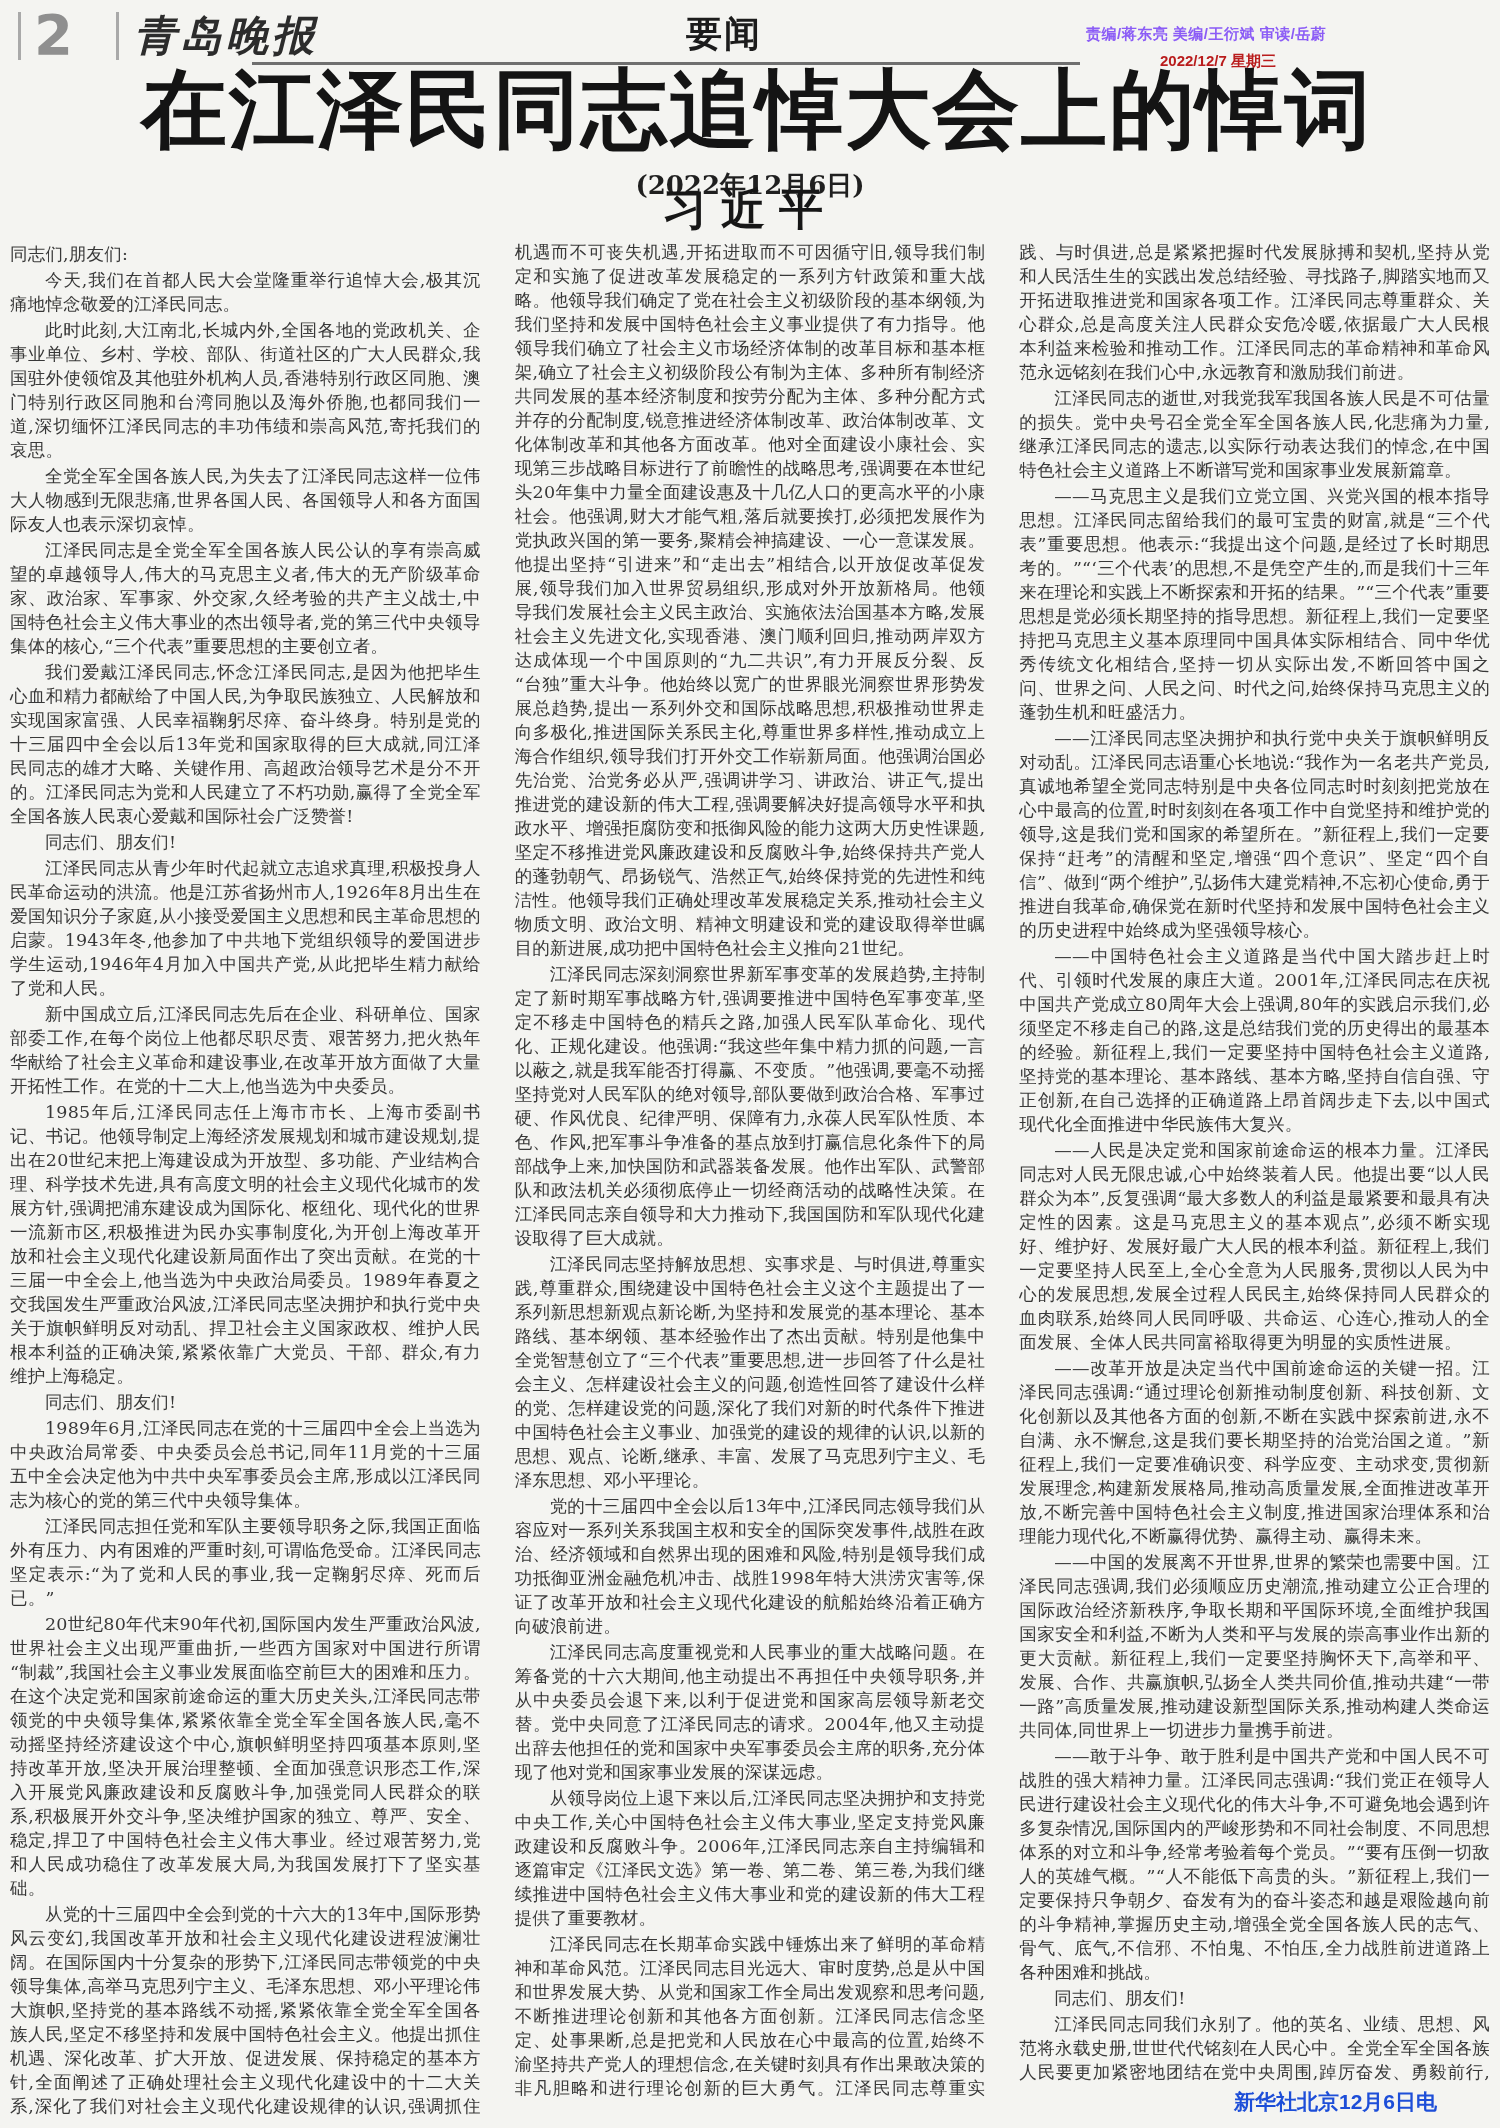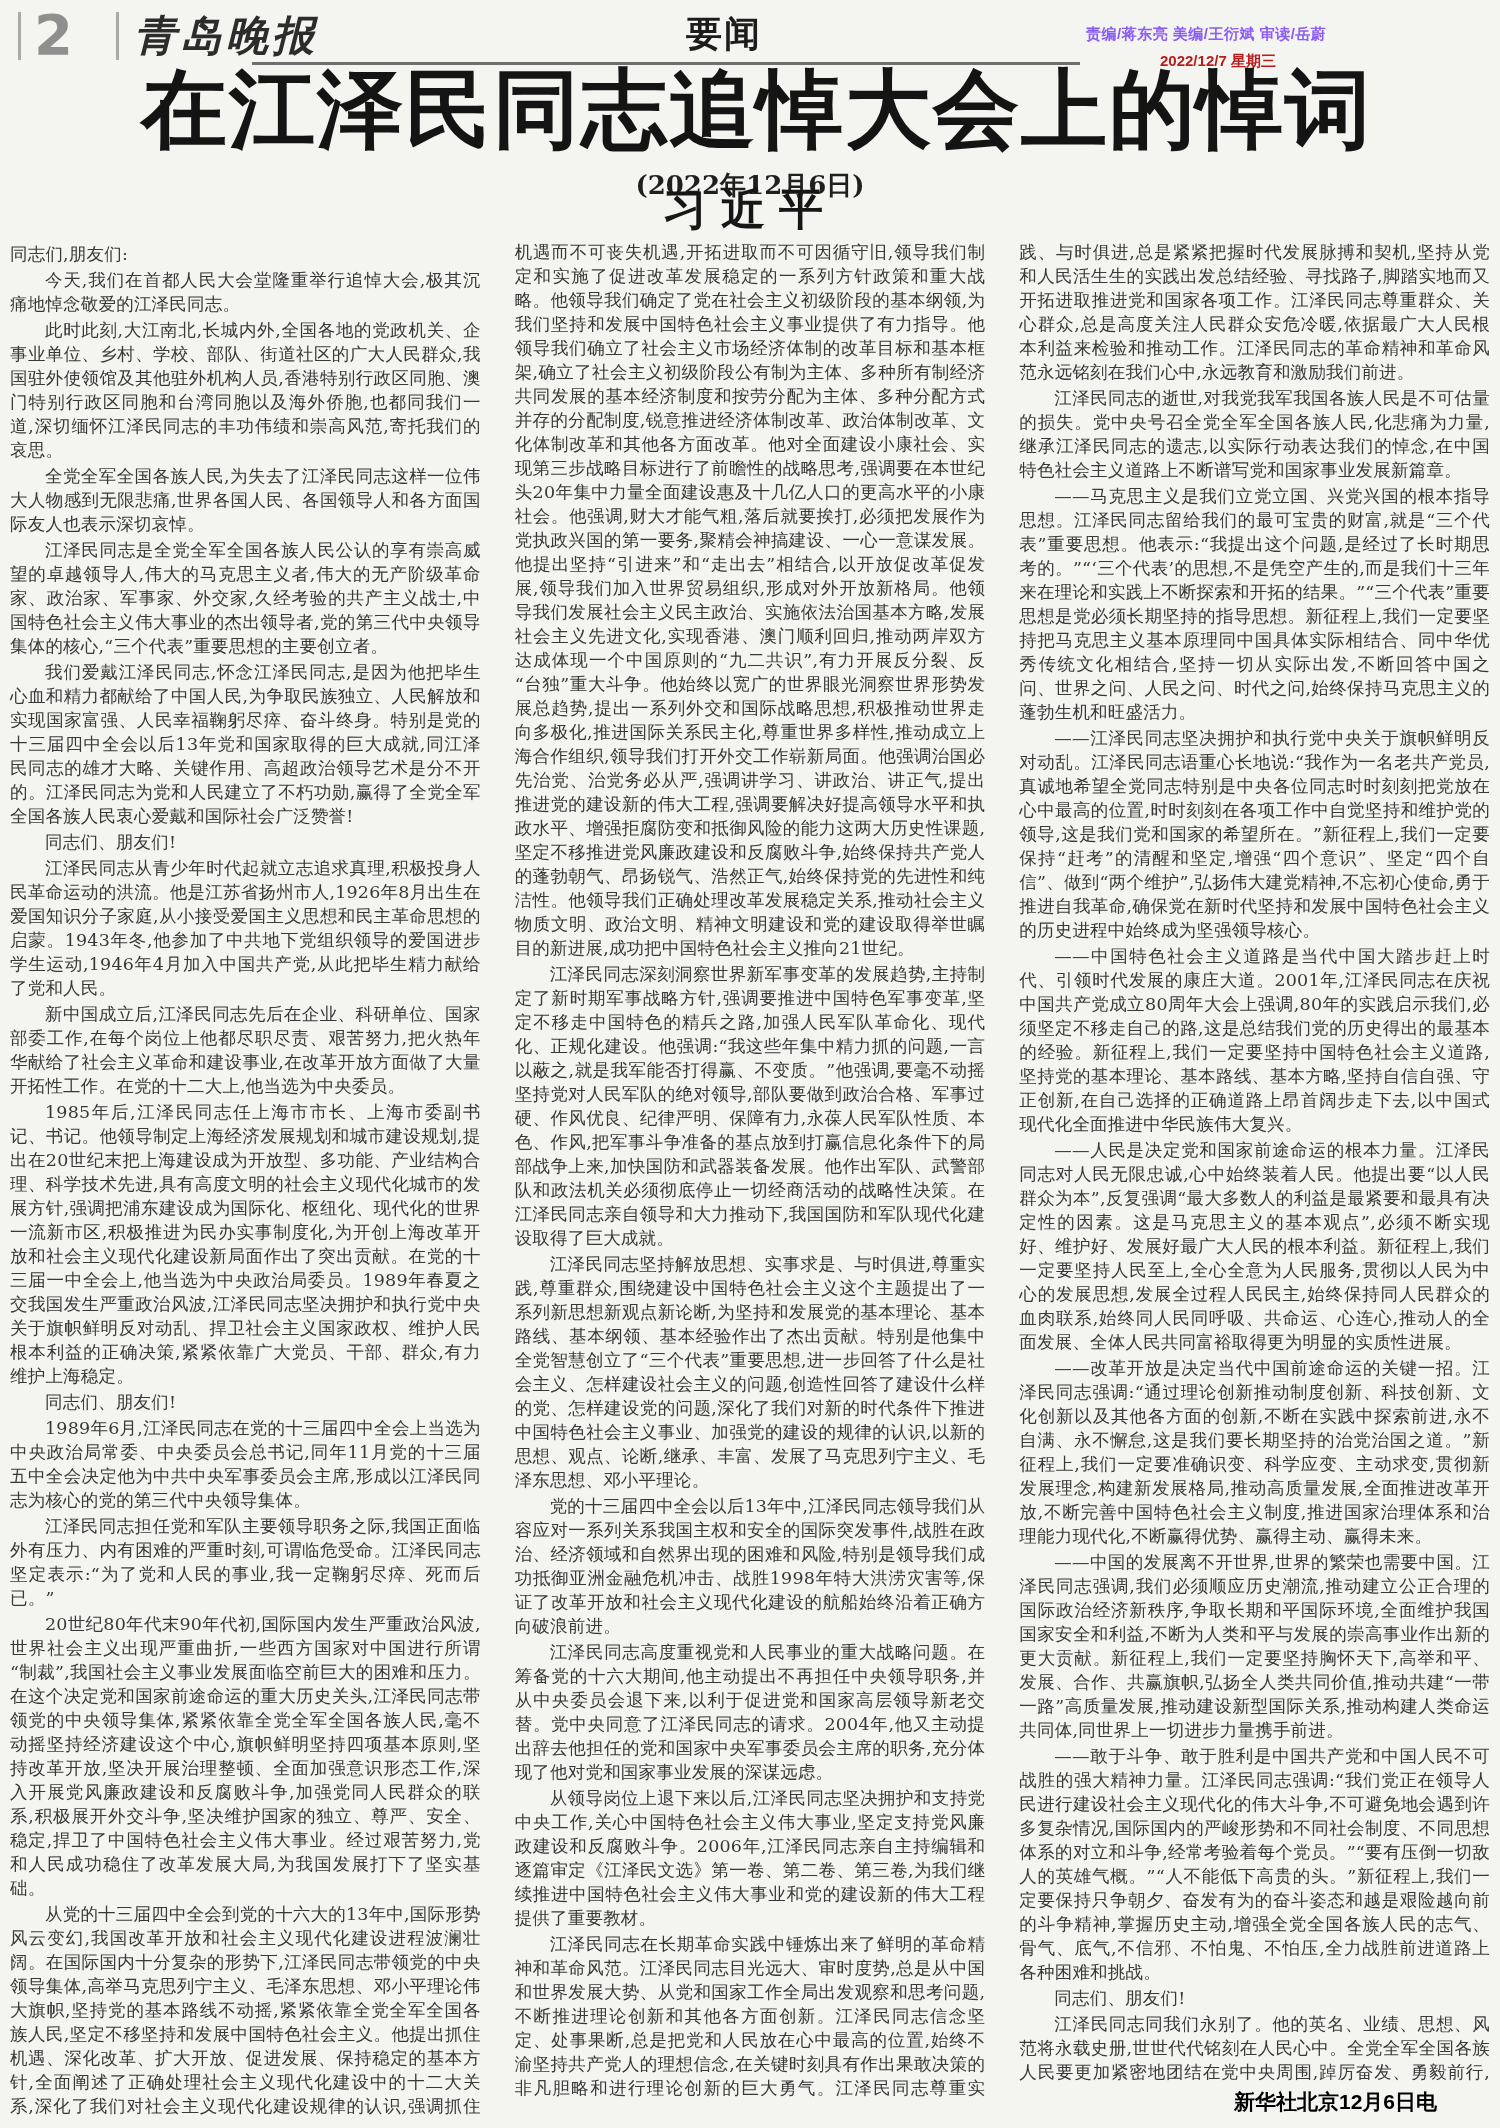--- a/index.html
+++ b/index.html
@@ -54,21 +54,21 @@
     column-count:3; column-gap:30px; column-fill:auto;
     width:100%; height:100%; overflow:hidden;
     font-family:"DejaVu Serif","Liberation Serif",serif;
     font-size:17.5px; line-height:24px; letter-spacing:0.2px;
     text-align:justify; color:#383838;
   }
   .para{margin:2px; text-indent:2em;}
   .para.opener{text-indent:0;}
   .dateline{
     position:absolute; right:55px; bottom:2px; margin:0;
-    font-size:21px; font-weight:bold; color:#000000;
+    font-size:21px; font-weight:bold; color:#1d4ed8;
     font-family:"Liberation Sans","DejaVu Sans",sans-serif;
   }
 </style>
 </head>
 <body>
 
 <div class="page">
 
   <header>
     <span class="vbar b1"></span>

